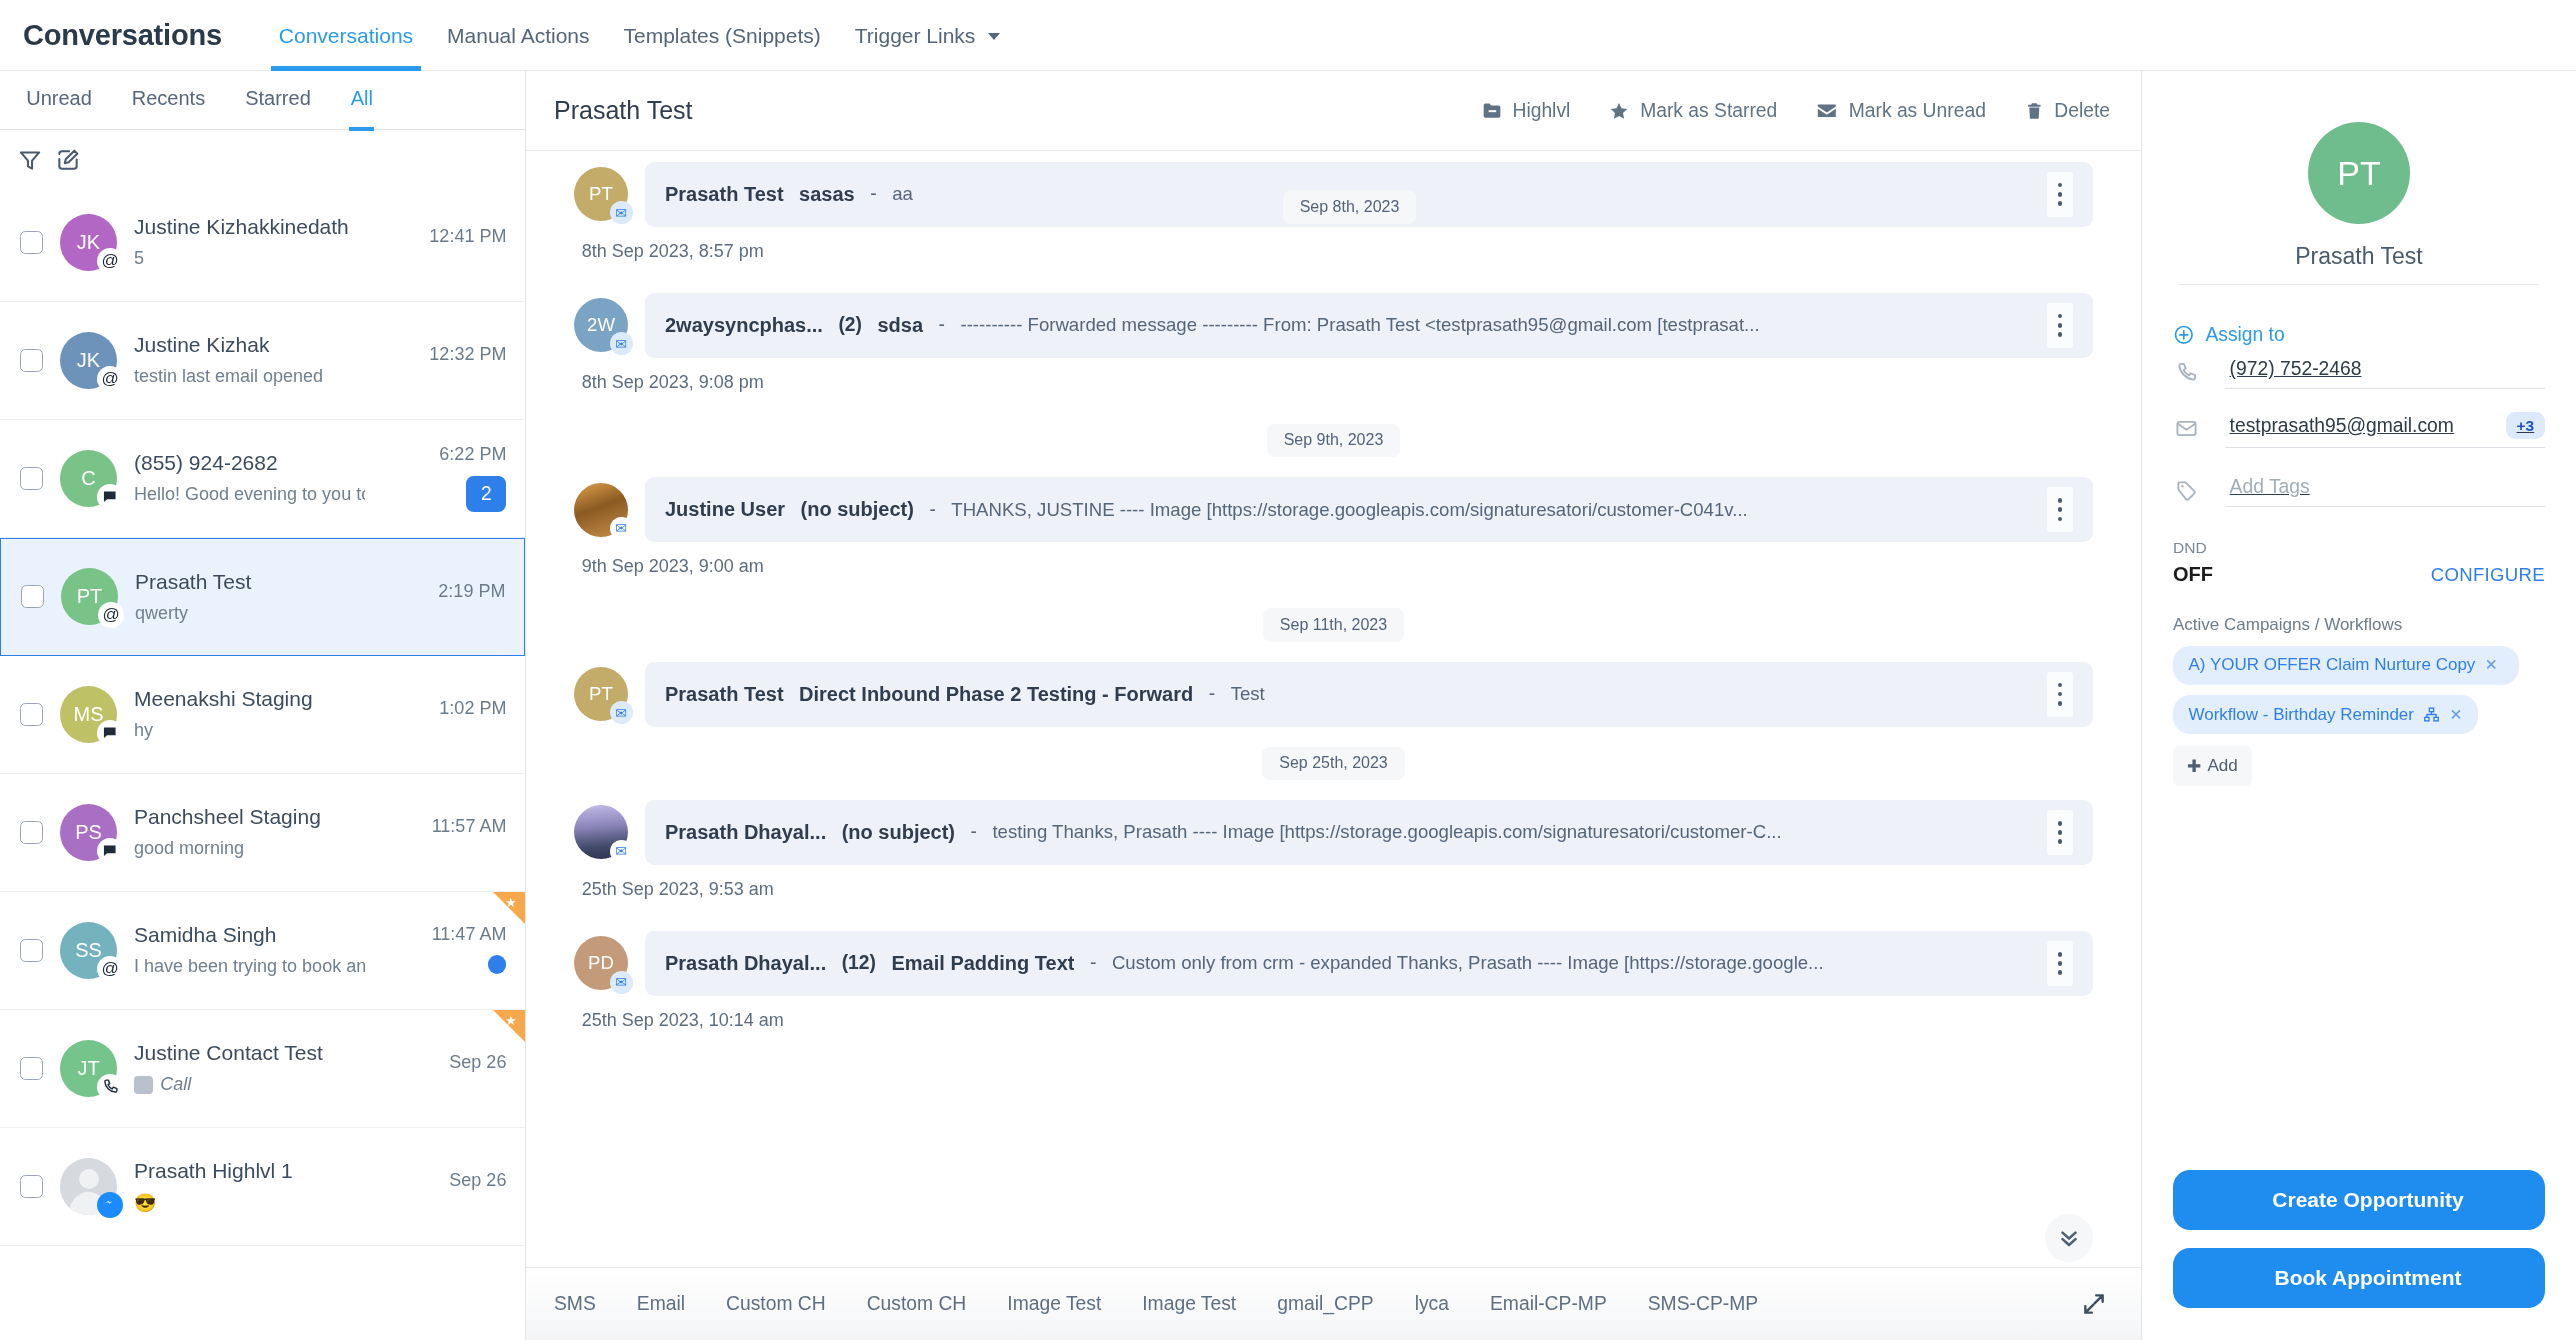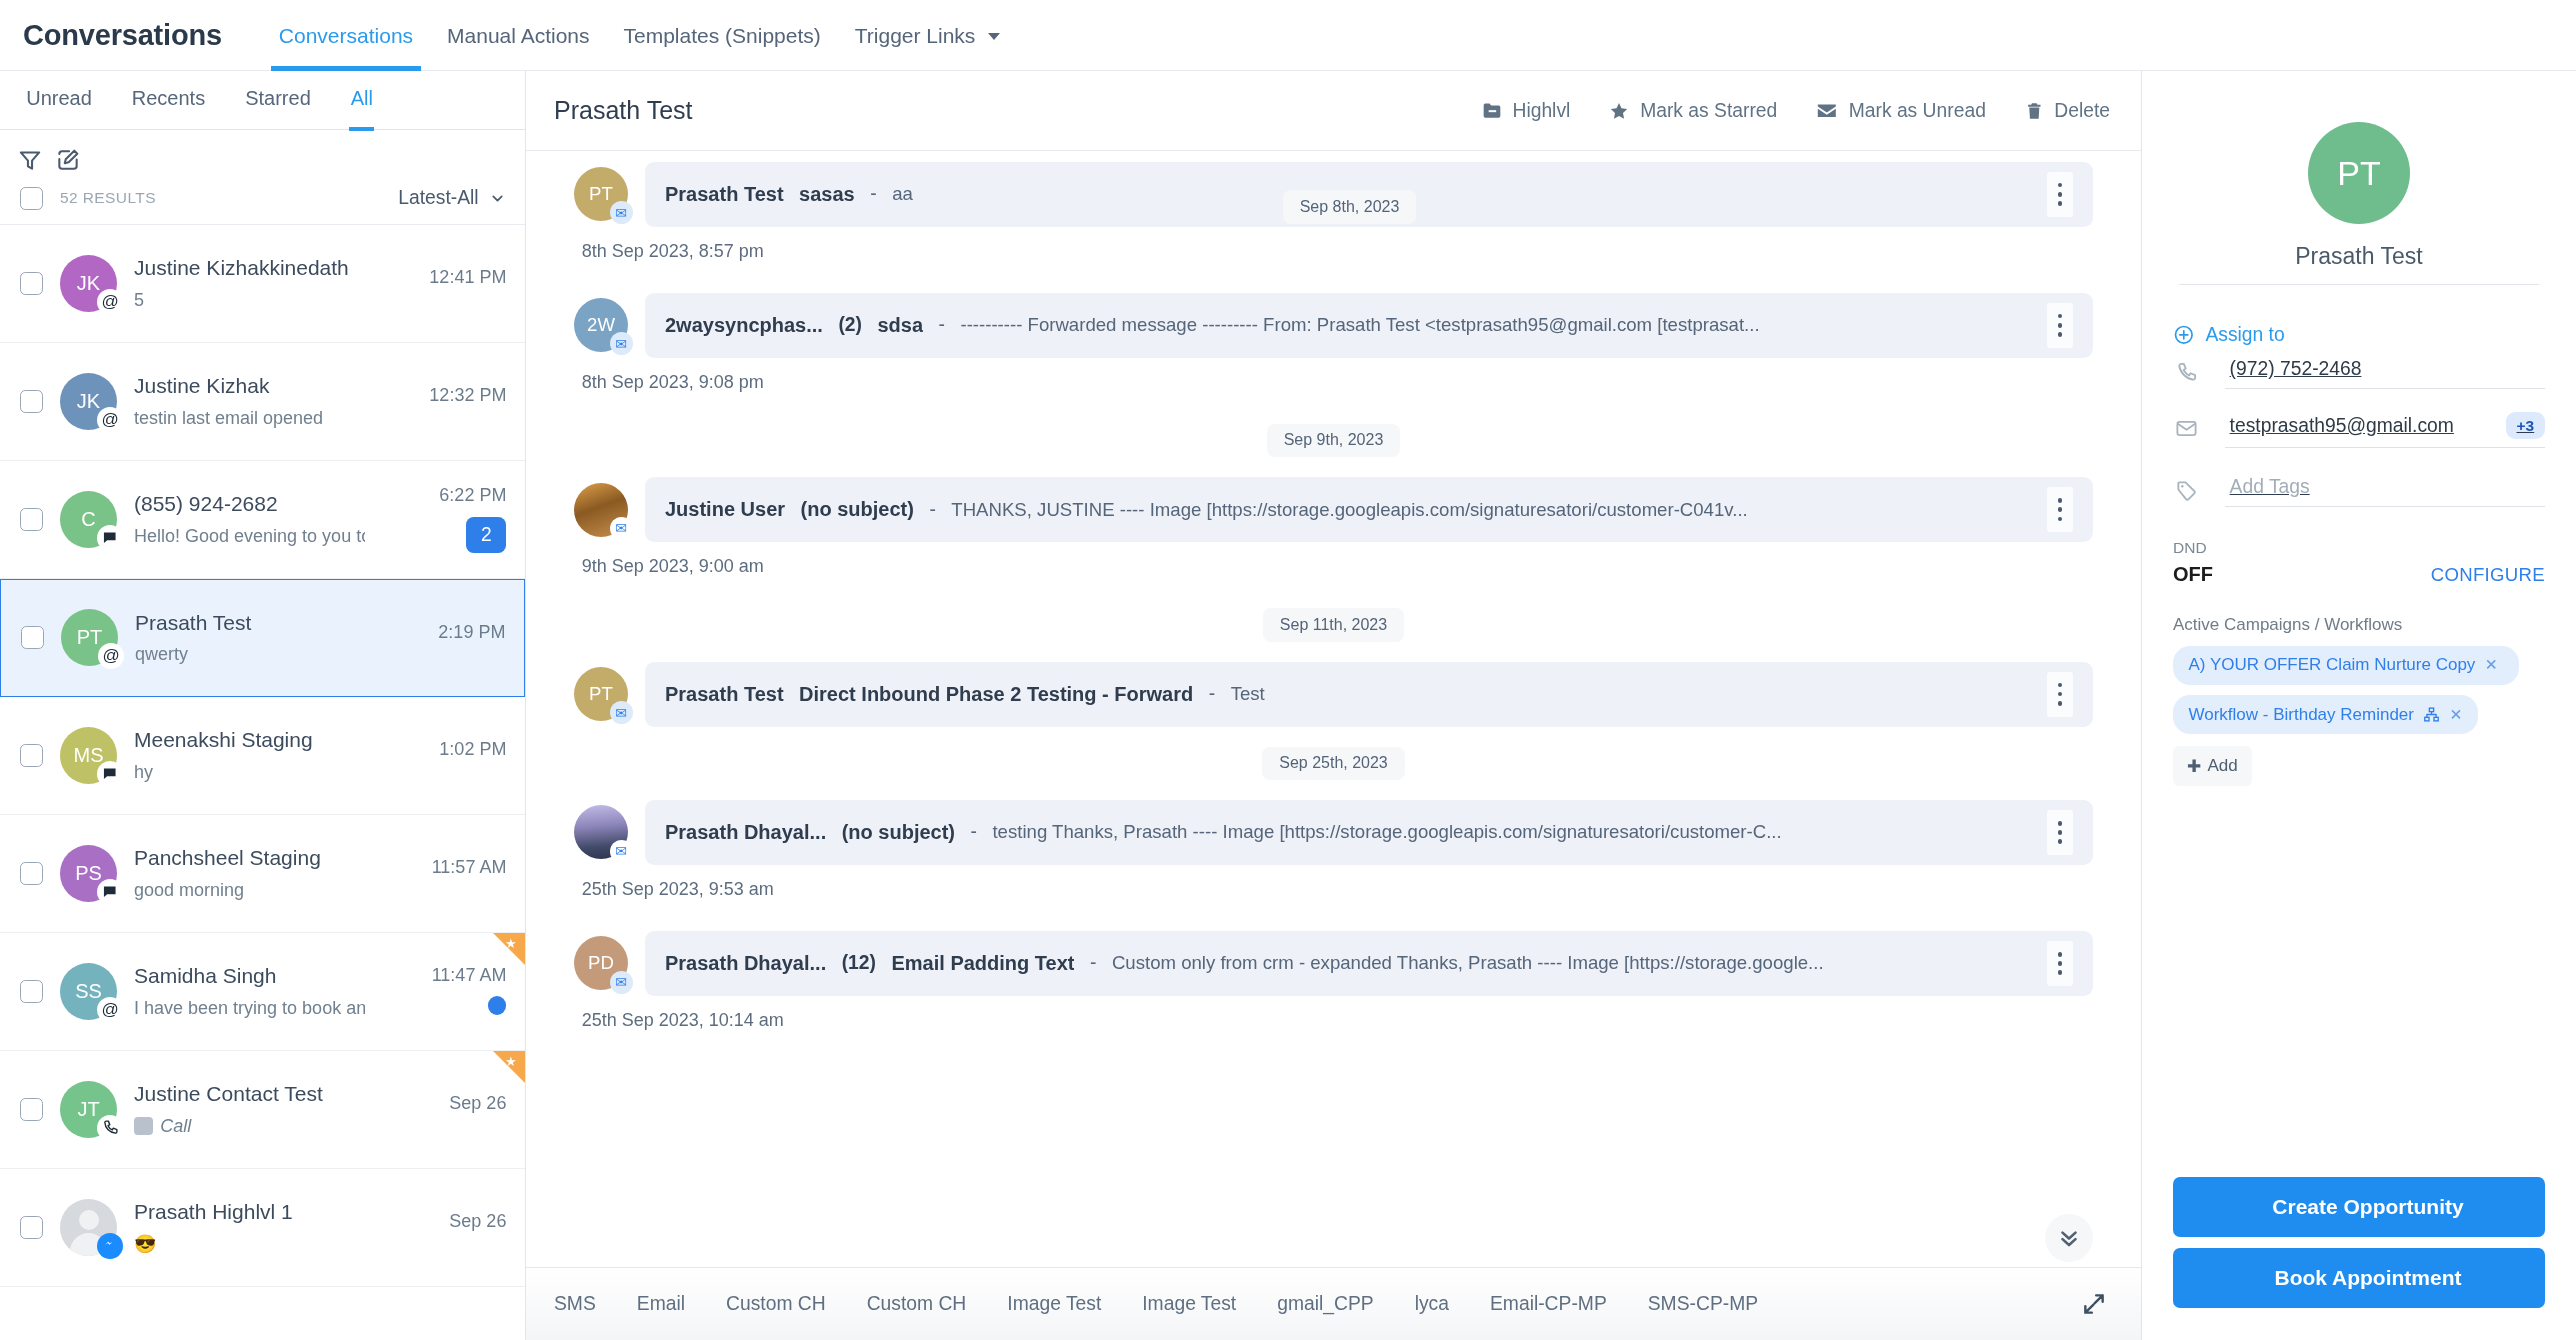--- a/index.html
+++ b/index.html
@@ -365,24 +365,24 @@
   .addbtn {
     background: #f5f7f9; color: #4f5f70;
     border-radius: 6.2px; font-size: 17px;
     padding: 9.3px 14px; margin-top: 12.4px;
     display: flex; align-items: center; gap: 6.2px;
     width: fit-content; cursor: pointer;
   }
   .bottombtns { margin-top: auto; padding-bottom: 32px; }
   .bigbtn {
     background: #1f8cf0; color: #fff;
-    border-radius: 7px; height: 60px;
+    border-radius: 17px; height: 60px;
     display: flex; align-items: center; justify-content: center;
     font-size: 21px; font-weight: bold;
-    margin-top: 11px; cursor: pointer; padding-left: 18px;
+    margin-top: 18px; cursor: pointer; padding-left: 18px;
   }
   svg { display: block; }
 </style>
 </head>
 <body>
 
 <div class="topbar">
   <div class="app-title">Conversations</div>
   <div class="topnav">
     <div class="topnav-item active">
@@ -428,30 +428,20 @@
       </div>
       <div class="iconbtn">
         <svg width="26" height="26" viewBox="0 0 24 24" fill="none" stroke="#4a5a6e" stroke-width="1.9">
           <path d="M4 6.5A2.5 2.5 0 016.5 4H13" stroke-linecap="round"></path>
           <path d="M20 11.5v6A2.5 2.5 0 0117.5 20h-11A2.5 2.5 0 014 17.5V11" stroke-linecap="round"></path>
           <path d="M17.8 3.4l2.8 2.8L12.6 14l-3.6.9.9-3.6z" stroke-linejoin="round"></path>
         </svg>
       </div>
     </div>
 
-    <div class="resultsrow">
-      <div class="cbox"></div>
-      <div class="results-count">52 RESULTS</div>
-      <div class="sortsel">
-        <span>Latest-All</span>
-        <svg width="17" height="17" viewBox="0 0 24 24" fill="none" stroke="#4a5a6e" stroke-width="2.4">
-          <path d="M6 9l6 6 6-6" stroke-linecap="round" stroke-linejoin="round"></path>
-        </svg>
-      </div>
-    </div>
 
     <div class="convlist">
 
       <div class="conv">
         <div class="cbox"></div>
         <div class="avatarwrap">
           <div class="avatar" style="background:#b267c4">JK</div>
           <div class="chanbadge">@</div>
         </div>
         <div class="convtext">

